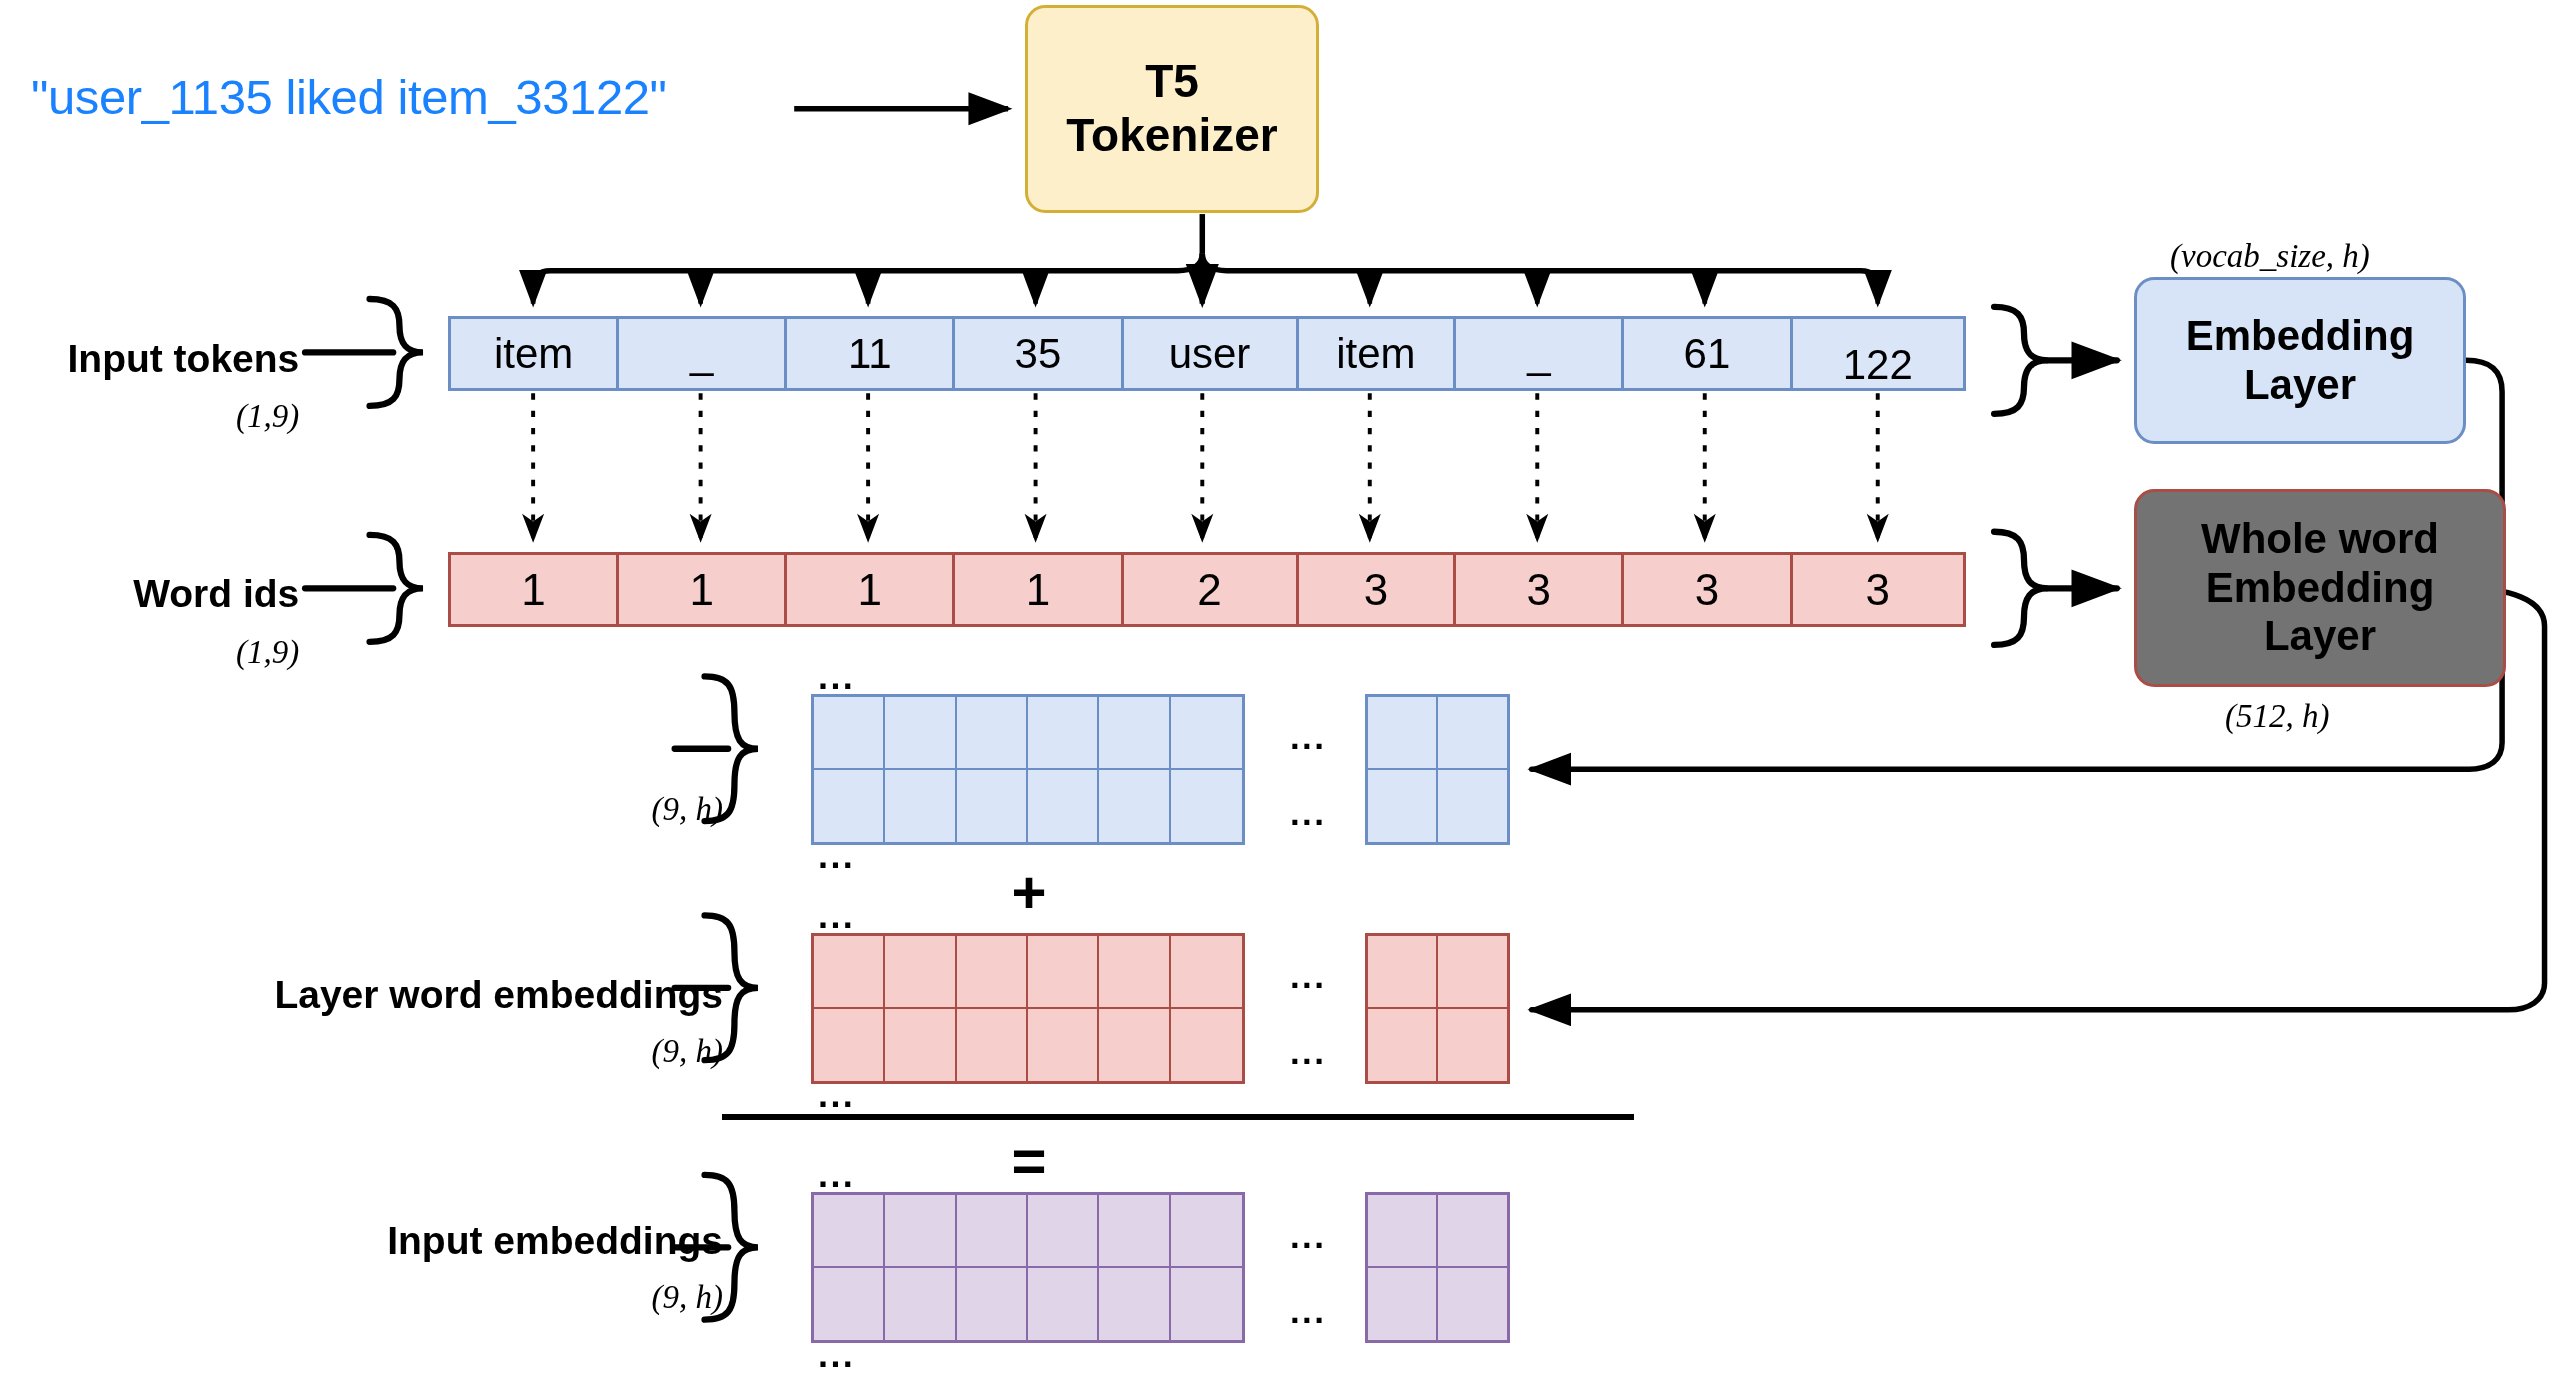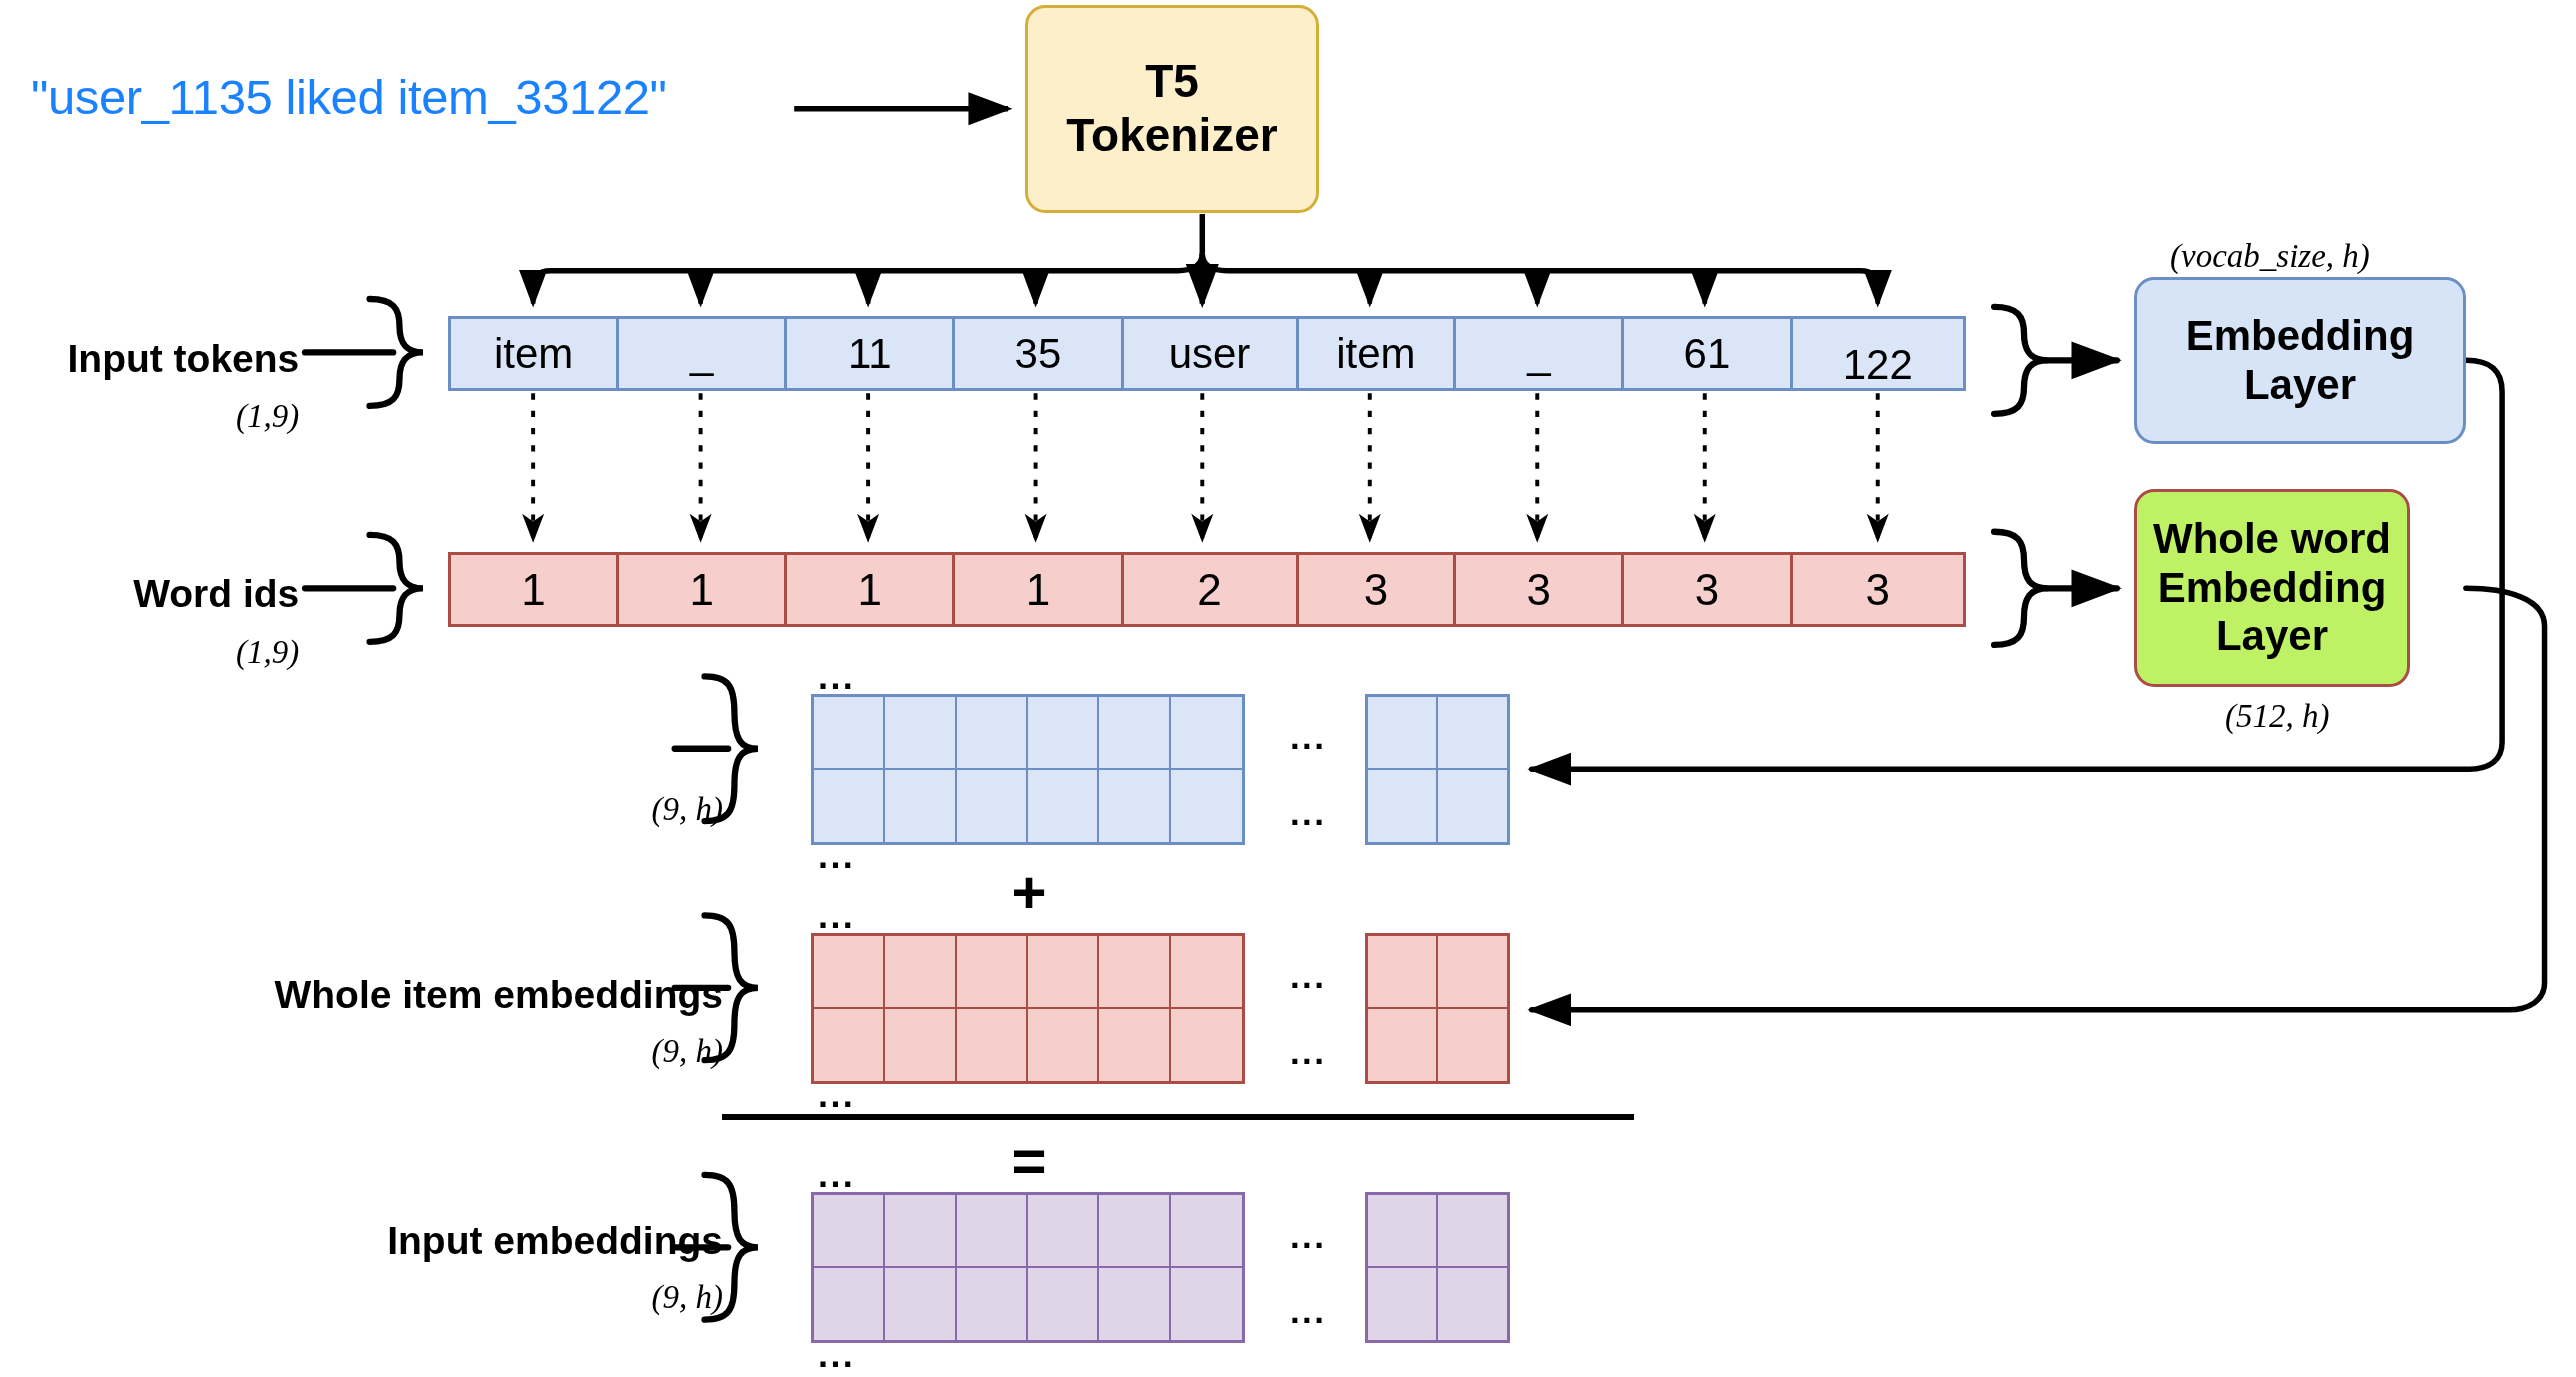--- a/index.html
+++ b/index.html
@@ -51,22 +51,22 @@
   #embedding-layer-box{
     left:2134px; top:277px;
     width:332px; height:167px;
     background:#d7e4f7;
     border-color:#6b8fc4;
     border-width:3.9px;
     font-size:42px;
   }
   #ww-embedding-layer-box{
     left:2134px; top:489px;
-    width:276px; height:198px;
-    background:#bef264;
+    width:372px; height:198px;
+    background:#737373;
     border-color:#ab4d47;
     border-width:3.9px;
     font-size:42px;
   }
 
   
   .shape{
     font-family:"Liberation Serif", serif;
     font-style:italic;
     font-size:33px;
@@ -331,21 +331,21 @@
   <div class="abs shape" id="ww-shape">(512, h)</div>
 
   <div class="abs rowlabel" id="lbl-input-tokens">Input tokens</div>
   <div class="abs rowshape" id="shp-input-tokens">(1,9)</div>
 
   <div class="abs rowlabel" id="lbl-word-ids">Word ids</div>
   <div class="abs rowshape" id="shp-word-ids">(1,9)</div>
 
   <div class="abs rowshape" id="shp-tokens-emb">(9, h)</div>
 
-  <div class="abs rowlabel" id="lbl-ww-emb">Whole item embeddings</div>
+  <div class="abs rowlabel" id="lbl-ww-emb">Layer word embeddings</div>
   <div class="abs rowshape" id="shp-ww-emb">(9, h)</div>
 
   <div class="abs rowlabel" id="lbl-input-emb">Input embeddings</div>
   <div class="abs rowshape" id="shp-input-emb">(9, h)</div>
 
   <div class="abs strip" id="tokens-strip">
       <div class="cell" style="flex: 0 0 11.1196%;">item</div>
       <div class="cell" style="flex: 0 0 11.1196%;">_</div>
       <div class="cell" style="flex: 0 0 11.1196%;">11</div>
       <div class="cell" style="flex: 0 0 11.1196%;">35</div>

